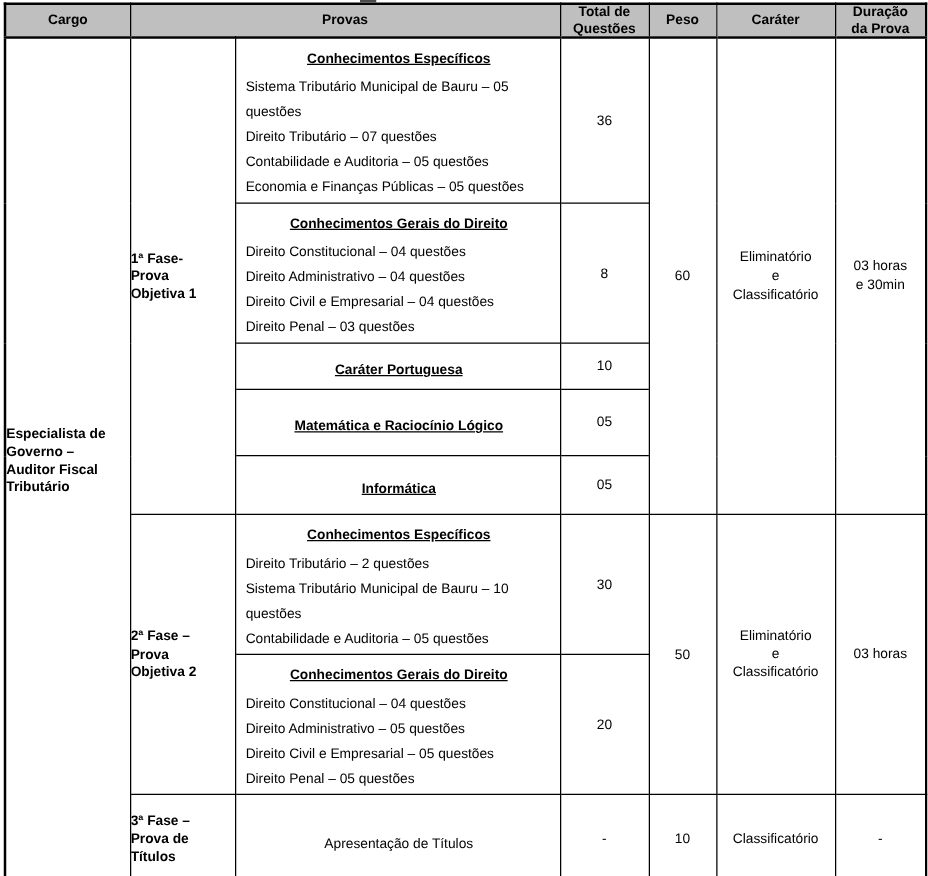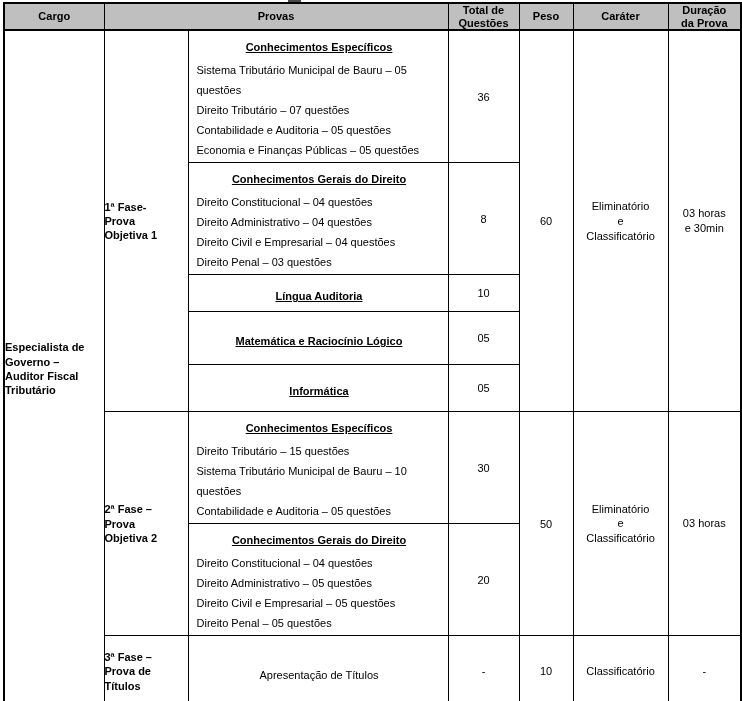--- a/index.html
+++ b/index.html
@@ -142,21 +142,21 @@
         <div class="heading">Conhecimentos Gerais do Direito</div>
         <div class="line">Direito Constitucional – 04 questões</div>
         <div class="line">Direito Administrativo – 04 questões</div>
         <div class="line">Direito Civil e Empresarial – 04 questões</div>
         <div class="line">Direito Penal – 03 questões</div>
       </td>
       <td class="num">8</td>
     </tr>
     <tr class="r3">
       <td class="content mid">
-        <div class="heading">Língua Auditoria</div>
+        <div class="heading">Caráter Portuguesa</div>
       </td>
       <td class="num">10</td>
     </tr>
     <tr class="r4">
       <td class="content mid">
         <div class="heading">Matemática e Raciocínio Lógico</div>
       </td>
       <td class="num">05</td>
     </tr>
     <tr class="r5">
@@ -164,21 +164,21 @@
         <div class="heading">Informática</div>
       </td>
       <td class="num">05</td>
     </tr>
     <tr class="r6">
       <td class="fase pre" rowspan="2">2ª Fase –
 Prova
 Objetiva 2</td>
       <td class="content">
         <div class="heading">Conhecimentos Específicos</div>
-        <div class="line">Direito Tributário – 15 questões</div>
+        <div class="line">Direito Tributário – 2 questões</div>
         <div class="line">Sistema Tributário Municipal de Bauru – 10 questões</div>
         <div class="line">Contabilidade e Auditoria – 05 questões</div>
       </td>
       <td class="num">30</td>
       <td class="num" rowspan="2">50</td>
       <td class="cen pre" rowspan="2">Eliminatório
 e
 Classificatório</td>
       <td class="cen pre" rowspan="2">03 horas</td>
     </tr>

